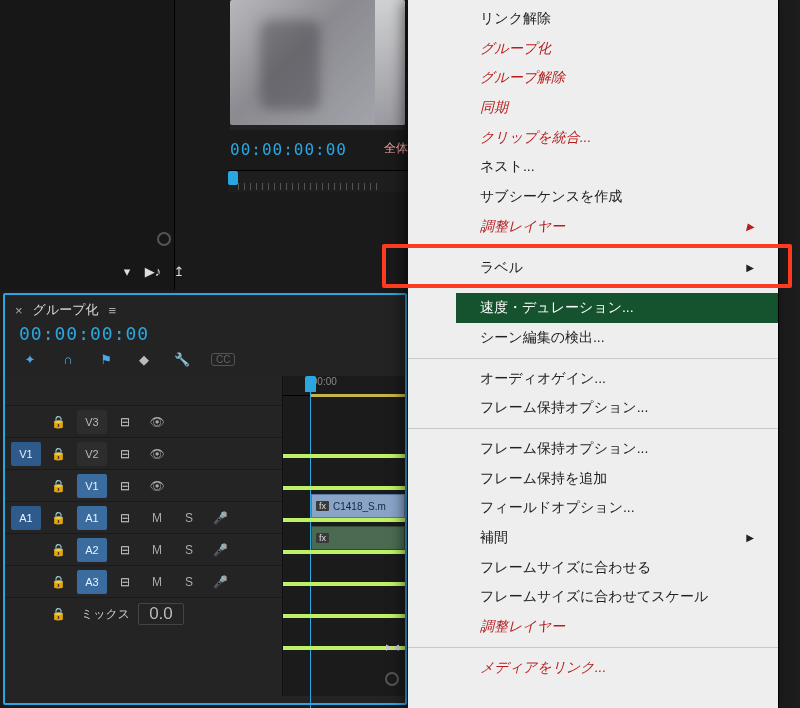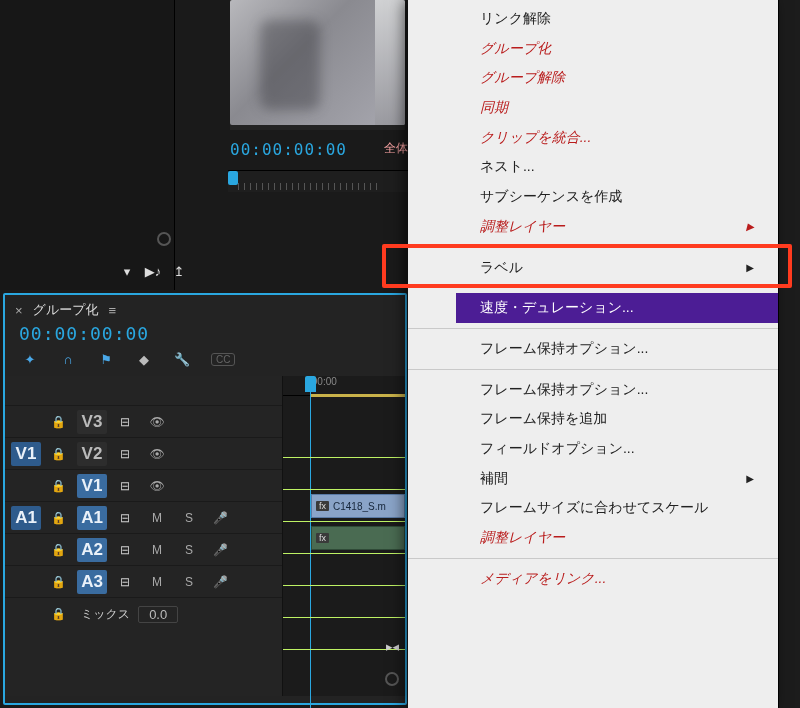--- a/index.html
+++ b/index.html
@@ -123,40 +123,40 @@
   .track-row{
     display:flex; align-items:center; height:32px;
     border-bottom:1px solid #1a1a1a;
     padding-left:6px; gap:4px;
     font-size:12px; color:#ccc;
   }
   .chip{
     min-width:30px; height:24px;
     display:inline-flex; align-items:center; justify-content:center;
     border-radius:2px;
-    font-size:17px; font-weight:700;
+    font-size:11px; font-weight:400;
     background:#2d2d2d;
     text-align:center;
   }
   .chip.src{ background:#2e5b8c; color:#eaf1f9; }
   .chip.tgt{ background:#3a6ca0; color:#eaf1f9; }
   .chip.dim{ color:#bbb; }
   .cell{
     width:28px; height:24px;
     display:inline-flex; align-items:center; justify-content:center;
     color:#aaa; font-size:12px;
   }
   .cell.toggle{ color:#ccc; }
   .mix-row{
     display:flex; align-items:center; height:32px; padding-left:40px; gap:8px;
     color:#ccc; font-size:12px;
   }
   .mix-val{
     border:1px solid #444; padding:0 10px; border-radius:2px;
-    font-size:13px; color:#bbb;
+    font-size:17px; color:#bbb;
   }
   .timeline-tracks{
     flex:1; background:#1b1b1b; position:relative;
   }
   .time-ruler{
     height:20px; border-bottom:1px solid #000;
     position:relative; color:#888; font-size:10px; padding-left:26px;
   }
   .playhead{
     position:absolute; left:22px; top:0; width:11px; height:16px;
@@ -164,21 +164,21 @@
   }
   .playhead-line{
     position:absolute; left:27px; top:0; width:1px; height:400px;
     background:#2aa7e0;
   }
   .yellow-bar{
     position:absolute; left:28px; top:18px; right:0; height:3px;
     background:#c9b24a;
   }
   .track-lane{
-    height:32px; border-bottom:1px solid #bef264; position:relative;
+    height:32px; border-bottom:4px solid #bef264; position:relative;
   }
   .empty-lane{ height:30px; }
   .clip-v{
     position:absolute; left:28px; top:4px; right:0; height:24px;
     background:#8aa4c8; border:1px solid #5a7aa5;
     display:flex; align-items:center; padding-left:4px;
     font-size:10px; color:#16263a;
   }
   .clip-v .fx{
     background:#3a3a3a; color:#ddd; font-size:9px; padding:0 3px; margin-right:4px; border-radius:1px;
@@ -219,21 +219,21 @@
     margin-left:48px;
   }
   .menu-item.disabled{ color:#b91c1c;font-style:italic; }
   .menu-item.submenu::after{
     content:"▶"; font-size:10px; color:inherit; margin-left:auto;
   }
   .menu-sep{
     height:1px; background:#c9c9c9; margin:5px 0;
   }
   .menu-item.highlight{
-    background:#4c1d95; color:#fff;
+    background:#14532d; color:#fff;
   }
   .highlight-box{
     position:absolute;
     left:382px; top:244px;
     width:410px; height:44px;
     border:4px solid #ff3b1f;
     border-radius:2px;
     pointer-events:none;
   }
   .right-strip{
@@ -437,38 +437,47 @@
       <span>調整レイヤー</span>
     </div>
     <div class="menu-sep"></div>
     <div class="menu-item submenu">
       <span>ラベル</span>
     </div>
     <div class="menu-sep"></div>
     <div class="menu-item highlight">
       <span>速度・デュレーション...</span>
     </div>
+    <div class="menu-item">
+      <span>シーン編集の検出...</span>
+    </div>
     <div class="menu-sep"></div>
+    <div class="menu-item">
+      <span>オーディオゲイン...</span>
+    </div>
     <div class="menu-item">
       <span>フレーム保持オプション...</span>
     </div>
     <div class="menu-sep"></div>
     <div class="menu-item">
       <span>フレーム保持オプション...</span>
     </div>
     <div class="menu-item">
       <span>フレーム保持を追加</span>
     </div>
     <div class="menu-item">
       <span>フィールドオプション...</span>
     </div>
     <div class="menu-item submenu">
       <span>補間</span>
     </div>
     <div class="menu-item">
+      <span>フレームサイズに合わせる</span>
+    </div>
+    <div class="menu-item">
       <span>フレームサイズに合わせてスケール</span>
     </div>
     <div class="menu-item disabled">
       <span>調整レイヤー</span>
     </div>
     <div class="menu-sep"></div>
     <div class="menu-item disabled">
       <span>メディアをリンク...</span>
     </div>
   </div>

